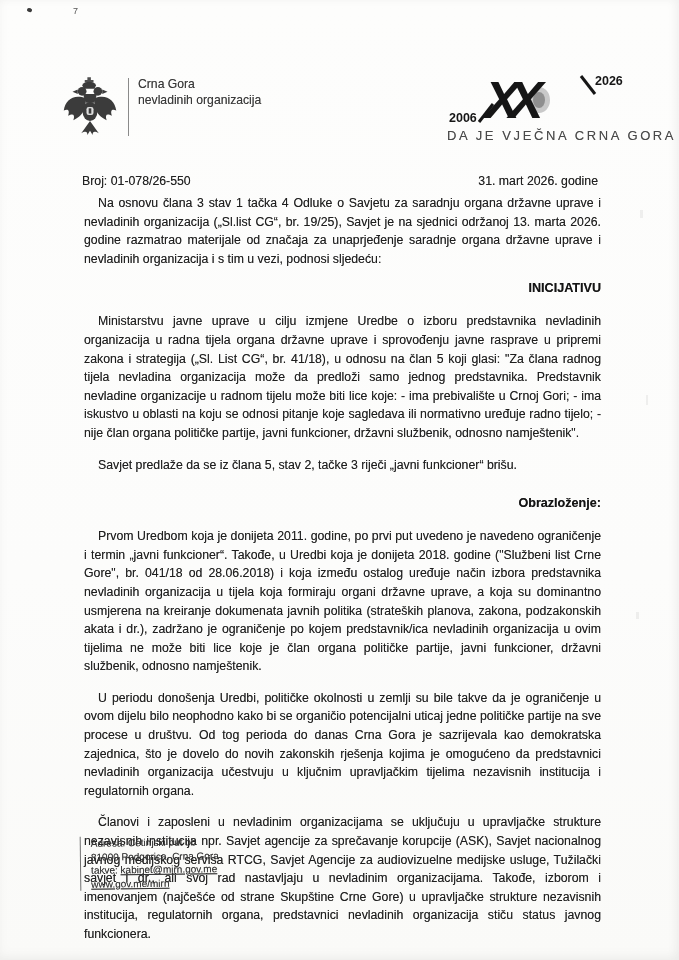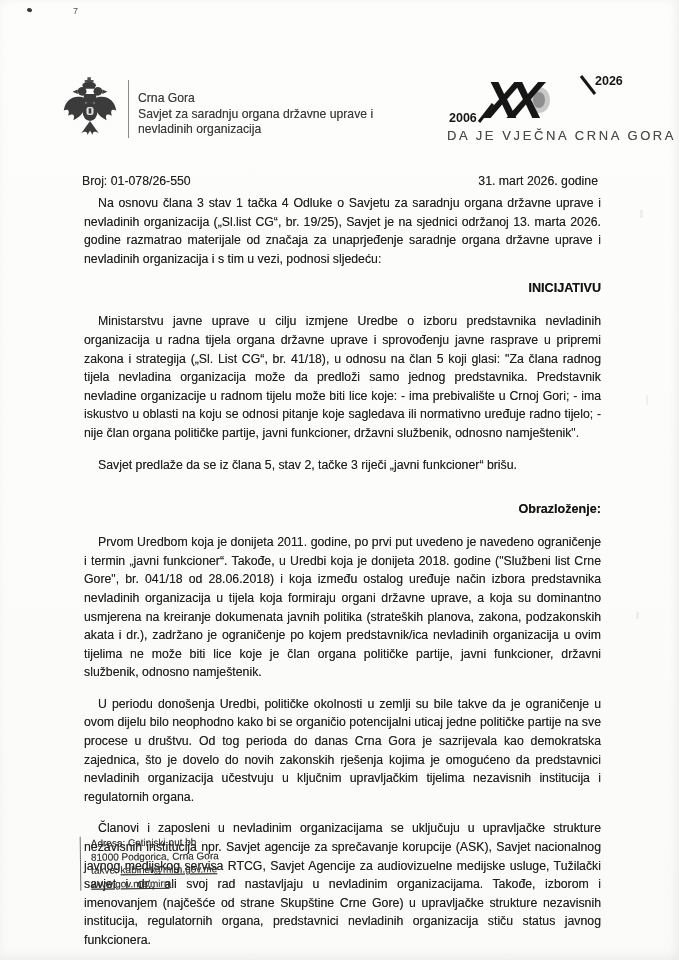--- a/index.html
+++ b/index.html
@@ -12,21 +12,21 @@
     font-family:"Liberation Sans",sans-serif;
     color:#222;
     box-shadow:inset -4px 0 10px rgba(0,0,0,0.035), inset 0 -5px 12px rgba(0,0,0,0.03);
   }
   
   .speck{position:absolute;color:#555;font-size:9px;line-height:9px;}
   .dot{position:absolute;width:5px;height:4px;background:#3c3c3c;border-radius:60% 40% 55% 45%;transform:rotate(24deg);}
   .streak{position:absolute;background:rgba(60,60,60,0.07);}
 
   
-  .letterhead{position:absolute;left:62px;top:76px;display:flex;align-items:flex-end;}
+  .letterhead{position:absolute;left:62px;top:76px;display:flex;align-items:flex-start;}
   .coa{width:56px;height:62px;filter:blur(.3px);flex:0 0 auto;}
   .lh-divider{width:1px;height:58px;background:#8a8a8a;margin:2px 9px 0 10px;}
   .lh-text{font-size:12.2px;line-height:15.6px;color:#3a3a3a;padding-top:1px;text-shadow:0 0 .5px rgba(40,40,40,.5);}
 
   
   .xx-logo{position:absolute;right:52px;top:70px;width:180px;text-align:center;}
   .xx-logo svg{display:block;filter:blur(.2px);}
   .xx-slogan{font-size:13px;letter-spacing:2.6px;color:#4a4a4a;margin-top:-2px;white-space:nowrap;text-shadow:0 0 .4px rgba(60,60,60,.5);}
 
   
@@ -85,21 +85,20 @@
         <path d="M37 25 c14 -5 23 2 25 14 c-5 -2 -7 0 -5 6 c-6 -3 -8 -1 -6 5 c-7 -3 -11 -8 -14 -15 z"></path>
         <ellipse cx="32" cy="40" rx="8.5" ry="11"></ellipse>
         <path d="M32 51 l-10 14 c5 -3 7 -2 7 2 l3 -5 3 5 c0 -4 2 -5 7 -2 z"></path>
       </g>
       <rect x="28" y="35" width="8" height="9" rx="2.5" fill="#ddd"></rect>
       <rect x="30.5" y="36.5" width="3" height="6" fill="#3b3b3b"></rect>
     </svg>
     <div class="lh-divider"></div>
     <div class="lh-text">
       <div>Crna Gora</div>
-      <div>Savjet za saradnju organa državne uprave i</div>
       <div>nevladinih organizacija</div>
     </div>
   </div>
 
   <div class="xx-logo">
     <svg width="180" height="60" viewBox="0 0 180 60">
       <ellipse cx="92" cy="30" rx="11" ry="13" fill="#c9c9c9"></ellipse>
       <ellipse cx="92" cy="30" rx="6" ry="8" fill="#8f8f8f"></ellipse>
       <text x="38" y="48" font-family="Liberation Sans, sans-serif" font-size="52" font-weight="bold" font-style="italic" letter-spacing="-11" fill="#161616">XX</text>
       <line x1="134" y1="6" x2="148" y2="24" stroke="#161616" stroke-width="3"></line>
@@ -113,21 +112,21 @@
   <div class="meta-row">
     <span>Broj: 01-078/26-550</span>
     <span>31. mart 2026. godine</span>
   </div>
 
   <div class="content">
     <p class="indent">Na osnovu člana 3 stav 1 tačka 4 Odluke o Savjetu za saradnju organa državne uprave i nevladinih organizacija („Sl.list CG“, br. 19/25), Savjet je na sjednici održanoj 13. marta 2026. godine razmatrao materijale od značaja za unaprjeđenje saradnje organa državne uprave i nevladinih organizacija i s tim u vezi, podnosi sljedeću:</p>
     <div class="doc-heading">INICIJATIVU</div>
     <p class="indent">Ministarstvu javne uprave u cilju izmjene Uredbe o izboru predstavnika nevladinih organizacija u radna tijela organa državne uprave i sprovođenju javne rasprave u pripremi zakona i strategija („Sl. List CG“, br. 41/18), u odnosu na član 5 koji glasi: "Za člana radnog tijela nevladina organizacija može da predloži samo jednog predstavnika. Predstavnik nevladine organizacije u radnom tijelu može biti lice koje: - ima prebivalište u Crnoj Gori; - ima iskustvo u oblasti na koju se odnosi pitanje koje sagledava ili normativno uređuje radno tijelo; - nije član organa političke partije, javni funkcioner, državni službenik, odnosno namještenik".</p>
     <p class="indent" style="margin-bottom:12px;">Savjet predlaže da se iz člana 5, stav 2, tačke 3 riječi „javni funkcioner“ brišu.</p>
-    <div class="doc-heading" style="margin-top:28px;">Obrazloženje:</div>
+    <div class="doc-heading" style="margin-top:22px;">Obrazloženje:</div>
     <p class="indent">Prvom Uredbom koja je donijeta 2011. godine, po prvi put uvedeno je navedeno ograničenje i termin „javni funkcioner“. Takođe, u Uredbi koja je donijeta 2018. godine ("Službeni list Crne Gore", br. 041/18 od 28.06.2018) i koja između ostalog uređuje način izbora predstavnika nevladinih organizacija u tijela koja formiraju organi državne uprave, a koja su dominantno usmjerena na kreiranje dokumenata javnih politika (strateških planova, zakona, podzakonskih akata i dr.), zadržano je ograničenje po kojem predstavnik/ica nevladinih organizacija u ovim tijelima ne može biti lice koje je član organa političke partije, javni funkcioner, državni službenik, odnosno namještenik.</p>
     <p class="indent">U periodu donošenja Uredbi, političke okolnosti u zemlji su bile takve da je ograničenje u ovom dijelu bilo neophodno kako bi se organičio potencijalni uticaj jedne političke partije na sve procese u društvu. Od tog perioda do danas Crna Gora je sazrijevala kao demokratska zajednica, što je dovelo do novih zakonskih rješenja kojima je omogućeno da predstavnici nevladinih organizacija učestvuju u ključnim upravljačkim tijelima nezavisnih institucija i regulatornih organa.</p>
     <p class="indent">Članovi i zaposleni u nevladinim organizacijama se uključuju u upravljačke strukture nezavisnih institucija npr. Savjet agencije za sprečavanje korupcije (ASK), Savjet nacionalnog javnog medijskog servisa RTCG, Savjet Agencije za audiovizuelne medijske usluge, Tužilački savjet i dr., ali svoj rad nastavljaju u nevladinim organizacijama. Takođe, izborom i imenovanjem (najčešće od strane Skupštine Crne Gore) u upravljačke strukture nezavisnih institucija, regulatornih organa, predstavnici nevladinih organizacija stiču status javnog funkcionera.</p>
   </div>
 
   <div class="footer">
     <div>Adresa: Cetinjski put bb</div>
     <div>81000 Podgorica, Crna Gora</div>
     <div>
       <span>takve: </span><span class="u">kabinet@mirn.gov.me</span>

